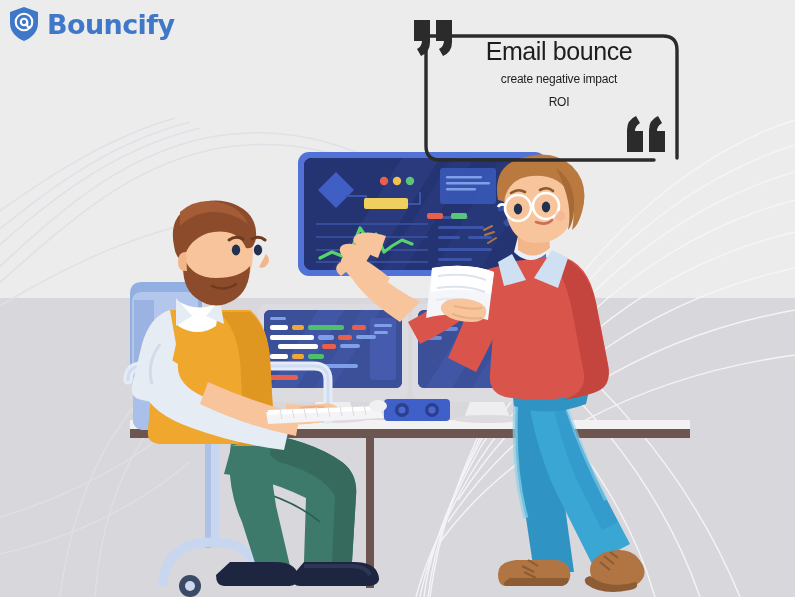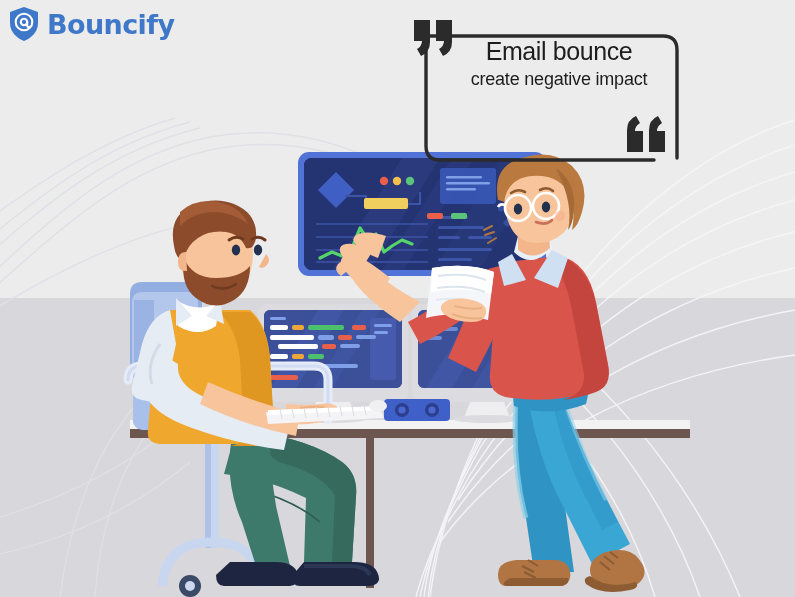--- a/index.html
+++ b/index.html
@@ -18,21 +18,21 @@
   
   .logo{position:absolute;left:8px;top:6px;display:flex;align-items:center;gap:7px;}
   .logo-text{font-size:27px;font-weight:bold;color:#3f78c8;letter-spacing:-0.6px;
              font-family:"DejaVu Sans","Liberation Sans",sans-serif;}
 
   
   .quote-wrap{position:absolute;left:408px;top:18px;width:285px;height:155px;}
   .quote-svg{position:absolute;left:0;top:0;}
   .quote-text{position:absolute;left:36px;top:18px;width:230px;text-align:center;color:#1d1d1d;}
   .q-line1{font-size:25px;line-height:31px;letter-spacing:-0.4px;white-space:nowrap;}
-  .q-rest{font-size:18px;line-height:22px;margin-top:1px;letter-spacing:-0.2px;}
+  .q-rest{font-size:12px;line-height:22px;margin-top:1px;letter-spacing:-0.2px;}
 
   .illus{position:absolute;left:0;top:0;width:795px;height:597px;}
 </style>
 </head>
 <body>
 
 <div id="stage">
 
   <div class="wall"></div>
   <div class="floor"></div>
@@ -416,16 +416,17 @@
         <path d="M28 2 h16 v22 q0 10 -9 14 l-4 -7 q5 -3 5 -8 h-8 z"></path>
       </g>
       <g fill="#2b2b2b" transform="translate(241,116) rotate(180) translate(-22,-20)">
         <path d="M6 2 h16 v22 q0 10 -9 14 l-4 -7 q5 -3 5 -8 h-8 z"></path>
         <path d="M28 2 h16 v22 q0 10 -9 14 l-4 -7 q5 -3 5 -8 h-8 z"></path>
       </g>
     </svg>
     <div class="quote-text">
       <div class="q-line1">Email bounce</div>
       <div class="q-rest">create negative impact</div>
+      <div class="q-rest">ROI</div>
     </div>
   </div>
 
 </div>
 
 </body></html>

